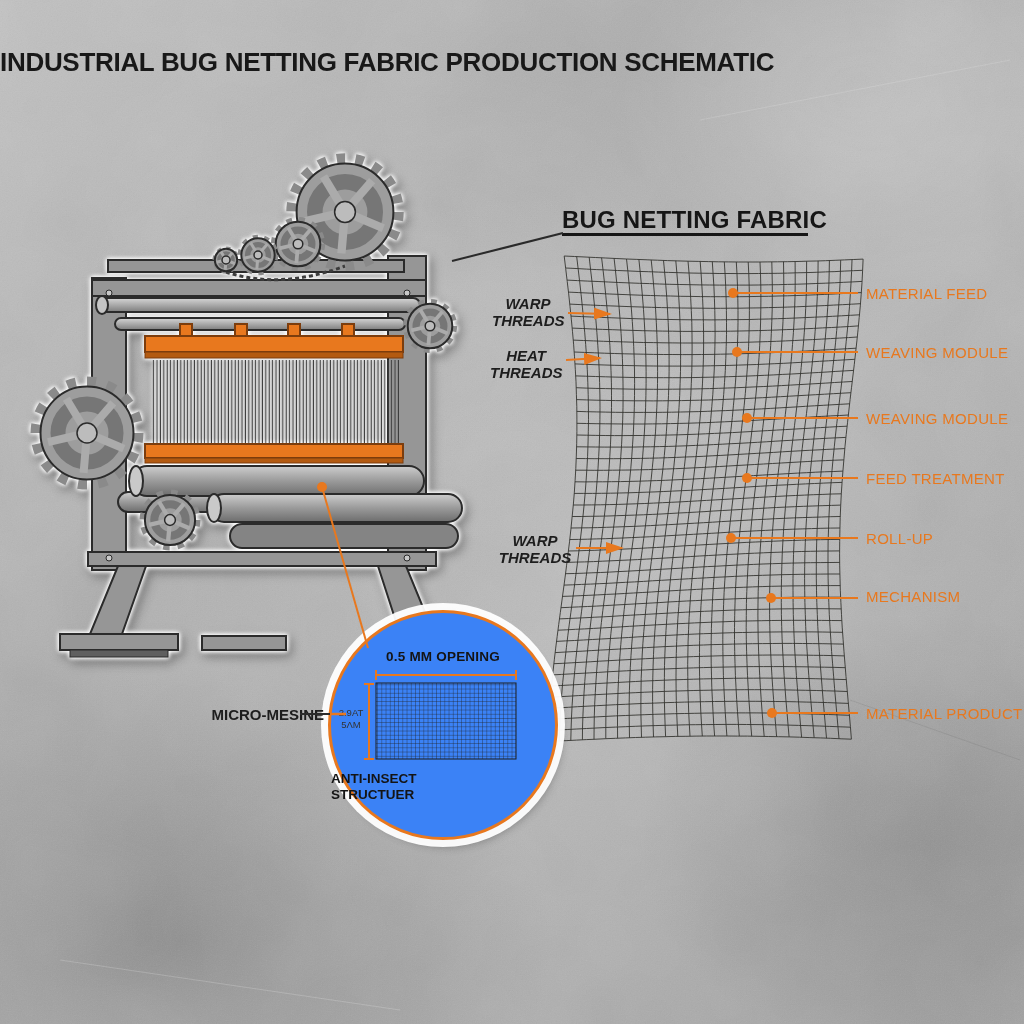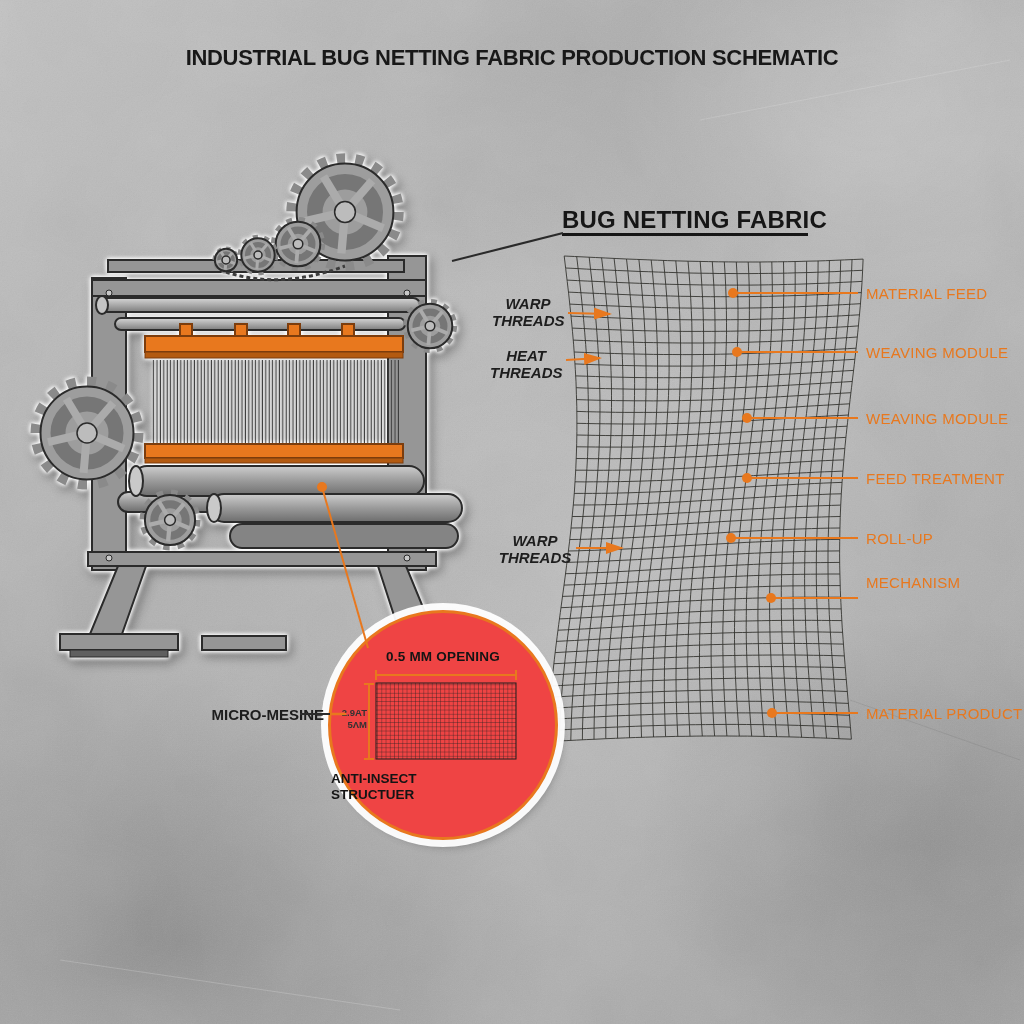--- a/index.html
+++ b/index.html
@@ -10,22 +10,22 @@
   .bg{position:absolute;inset:0;
       background:
         radial-gradient(ellipse 60% 45% at 18% 92%, rgba(50,50,50,.30), transparent 60%),
         radial-gradient(ellipse 50% 40% at 90% 82%, rgba(60,60,60,.22), transparent 55%),
         radial-gradient(ellipse 45% 35% at 85% 10%, rgba(255,255,255,.20), transparent 55%),
         radial-gradient(ellipse 55% 40% at 40% 30%, rgba(255,255,255,.14), transparent 60%),
         radial-gradient(ellipse 70% 55% at 55% 55%, rgba(255,255,255,.08), transparent 70%),
         linear-gradient(135deg,#c3c3c3 0%,#aeaeae 35%,#b8b8b8 60%,#9f9f9f 100%);}
   .grain{position:absolute;inset:0;pointer-events:none;}
   
-  .title{position:absolute;left:0;top:30px;width:1024px;text-align:center;
-         font-size:22px;font-weight:800;letter-spacing:-.3px;color:#181818;}
+  .title{position:absolute;left:0;top:30px;width:1024px;
+         font-size:26px;font-weight:800;letter-spacing:-.3px;color:#181818;}
   .footer{position:absolute;left:0;top:866px;width:1024px;text-align:center;
           font-size:20px;font-weight:800;letter-spacing:.2px;color:#1b1b1b;}
   .fabric-heading{position:absolute;left:562px;top:206px;width:260px;
           font-size:24px;font-weight:800;letter-spacing:.2px;color:#161616;white-space:nowrap;}
   .heading-underline{position:absolute;left:562px;top:233px;width:246px;height:3px;background:#161616;}
   
   .tlabel{position:absolute;font-size:15px;line-height:17px;font-weight:800;
           color:#1d1d1d;text-align:center;font-style:italic;}
   
   .rlabel{position:absolute;left:866px;transform:translateY(-50%);white-space:nowrap;
@@ -37,26 +37,26 @@
   .roller{stroke:#2b2b2b;stroke-width:2;}
   
   #mesh-svg{position:absolute;left:540px;top:246px;width:330px;height:510px;}
   #mesh-svg path{fill:none;stroke:#32322e;stroke-width:1;opacity:.88;}
   
   #overlay{position:absolute;inset:0;pointer-events:none;}
   .conn{stroke:#E8781E;stroke-width:2;}
   .dot{fill:#E8781E;}
   
   .inset{position:absolute;left:328px;top:610px;width:224px;height:224px;border-radius:50%;
-         background:#ef4444;border:3px solid #E8781E;
+         background:#3b82f6;border:3px solid #E8781E;
          box-shadow:0 0 0 7px rgba(255,255,255,.95), 4px 6px 10px rgba(0,0,0,.30);}
   .inset-title{position:absolute;left:0;top:36px;width:100%;text-align:center;
          font-size:13.5px;font-weight:800;color:#141414;letter-spacing:.2px;}
-  .inset-side{position:absolute;left:4px;top:94px;width:32px;text-align:right;
-         font-size:9.5px;font-weight:700;color:#333;line-height:12px;}
+  .inset-side{position:absolute;left:4px;top:94px;width:32px;text-align:center;
+         font-size:9.5px;font-weight:400;color:#333;line-height:12px;}
   .inset-caption{position:absolute;left:0;top:158px;width:100%;text-align:left;
          font-size:13.5px;line-height:16px;font-weight:800;color:#141414;}
   .micro-label{position:absolute;left:206px;top:706px;width:118px;text-align:right;
          font-size:15px;font-weight:800;color:#1d1d1d;white-space:nowrap;}
   .inset-svg{position:absolute;inset:0;width:224px;height:224px;}
 </style>
 </head>
 <body>
 
 <div class="stage">
@@ -310,21 +310,21 @@
 
   <div class="tlabel" style="left:492px;top:295px;width:72px">WARP THREADS</div>
   <div class="tlabel" style="left:490px;top:347px;width:72px">HEAT THREADS</div>
   <div class="tlabel" style="left:498px;top:532px;width:74px">WARP THREADS</div>
 
   <div class="rlabel" style="top:293px">MATERIAL FEED</div>
   <div class="rlabel" style="top:352px">WEAVING MODULE</div>
   <div class="rlabel" style="top:418px">WEAVING MODULE</div>
   <div class="rlabel" style="top:478px">FEED TREATMENT</div>
   <div class="rlabel" style="top:538px">ROLL-UP</div>
-  <div class="rlabel" style="top:582px">MECHANISM</div>
+  <div class="rlabel" style="top:596px">MECHANISM</div>
   <div class="rlabel" style="top:713px">MATERIAL PRODUCT</div>
 
   <div class="inset">
     <svg class="inset-svg" viewBox="0 0 224 224">
       <defs>
         <pattern id="finePat" width="4.2" height="4.2" patternUnits="userSpaceOnUse">
           <path d="M0,0 H4.2 M0,0 V4.2" stroke="#1f1f1f" stroke-width="0.7" fill="none"></path>
         </pattern>
       </defs>
       <g stroke="#E8781E" stroke-width="2">

